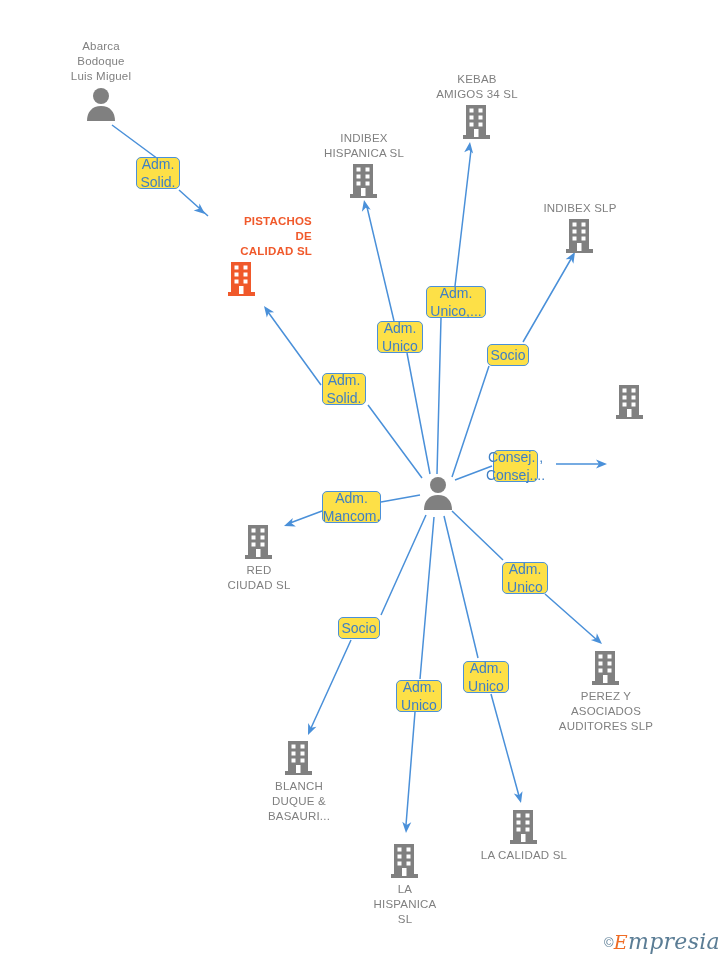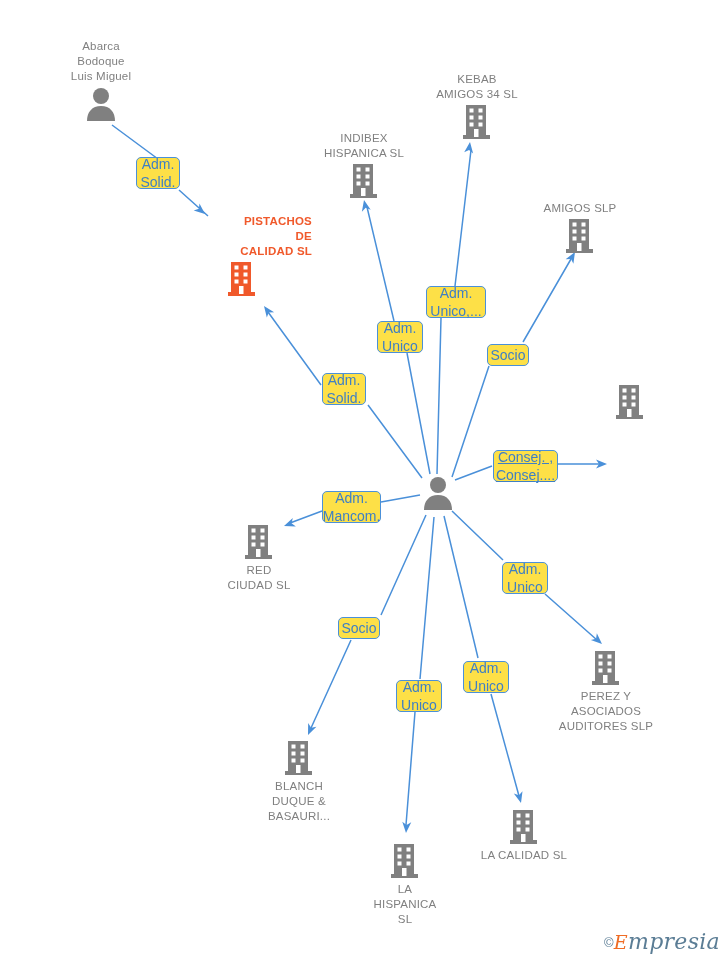--- a/index.html
+++ b/index.html
@@ -177,21 +177,21 @@
             <rect x="18.5" y="5.5" width="4" height="4" fill="#ffffff"></rect>
             <rect x="9.5" y="12.5" width="4" height="4" fill="#ffffff"></rect>
             <rect x="18.5" y="12.5" width="4" height="4" fill="#ffffff"></rect>
             <rect x="9.5" y="19.5" width="4" height="4" fill="#ffffff"></rect>
             <rect x="18.5" y="19.5" width="4" height="4" fill="#ffffff"></rect>
             <rect x="14" y="26" width="4.5" height="8" fill="#ffffff"></rect>
           </svg>
         </div>
       </div>
       <div class="node label-above" style="left: 580px; top: 201px;">
-        <div class="node-label">AMIGOS  SLP</div>
+        <div class="node-label">INDIBEX  SLP</div>
         <div>
           <svg class="node-icon" viewBox="0 0 34 38">
             <rect x="6" y="2" width="20" height="32" fill="#808080"></rect>
             <rect x="3" y="32" width="27" height="4" fill="#808080"></rect>
             <rect x="9.5" y="5.5" width="4" height="4" fill="#ffffff"></rect>
             <rect x="18.5" y="5.5" width="4" height="4" fill="#ffffff"></rect>
             <rect x="9.5" y="12.5" width="4" height="4" fill="#ffffff"></rect>
             <rect x="18.5" y="12.5" width="4" height="4" fill="#ffffff"></rect>
             <rect x="9.5" y="19.5" width="4" height="4" fill="#ffffff"></rect>
             <rect x="18.5" y="19.5" width="4" height="4" fill="#ffffff"></rect>
@@ -313,21 +313,21 @@
   <div id="labels-layer">
       <div class="edge-label" style="left: 136px; top: 157px; width: 44px; height: 32px; display: flex; align-items: center; justify-content: center;">Adm.
 Solid.</div>
       <div class="edge-label" style="left: 377px; top: 321px; width: 46px; height: 32px; display: flex; align-items: center; justify-content: center;">Adm.
 Unico</div>
       <div class="edge-label" style="left: 426px; top: 286px; width: 60px; height: 32px; display: flex; align-items: center; justify-content: center;">Adm.
 Unico,...</div>
       <div class="edge-label" style="left: 487px; top: 344px; width: 42px; height: 22px; display: flex; align-items: center; justify-content: center;">Socio</div>
       <div class="edge-label" style="left: 322px; top: 373px; width: 44px; height: 32px; display: flex; align-items: center; justify-content: center;">Adm.
 Solid.</div>
-      <div class="edge-label" style="left: 493px; top: 450px; width: 65px; height: 32px; display: flex; align-items: center; justify-content: center; text-decoration: underline;">Consej. ,
+      <div class="edge-label" style="left: 493px; top: 450px; width: 45px; height: 32px; display: flex; align-items: center; justify-content: center;">Consej. ,
 Consej....</div>
       <div class="edge-label" style="left: 322px; top: 491px; width: 59px; height: 32px; display: flex; align-items: center; justify-content: center;">Adm.
 Mancom.</div>
       <div class="edge-label" style="left: 502px; top: 562px; width: 46px; height: 32px; display: flex; align-items: center; justify-content: center;">Adm.
 Unico</div>
       <div class="edge-label" style="left: 338px; top: 617px; width: 42px; height: 22px; display: flex; align-items: center; justify-content: center;">Socio</div>
       <div class="edge-label" style="left: 396px; top: 680px; width: 46px; height: 32px; display: flex; align-items: center; justify-content: center;">Adm.
 Unico</div>
       <div class="edge-label" style="left: 463px; top: 661px; width: 46px; height: 32px; display: flex; align-items: center; justify-content: center;">Adm.
 Unico</div>

